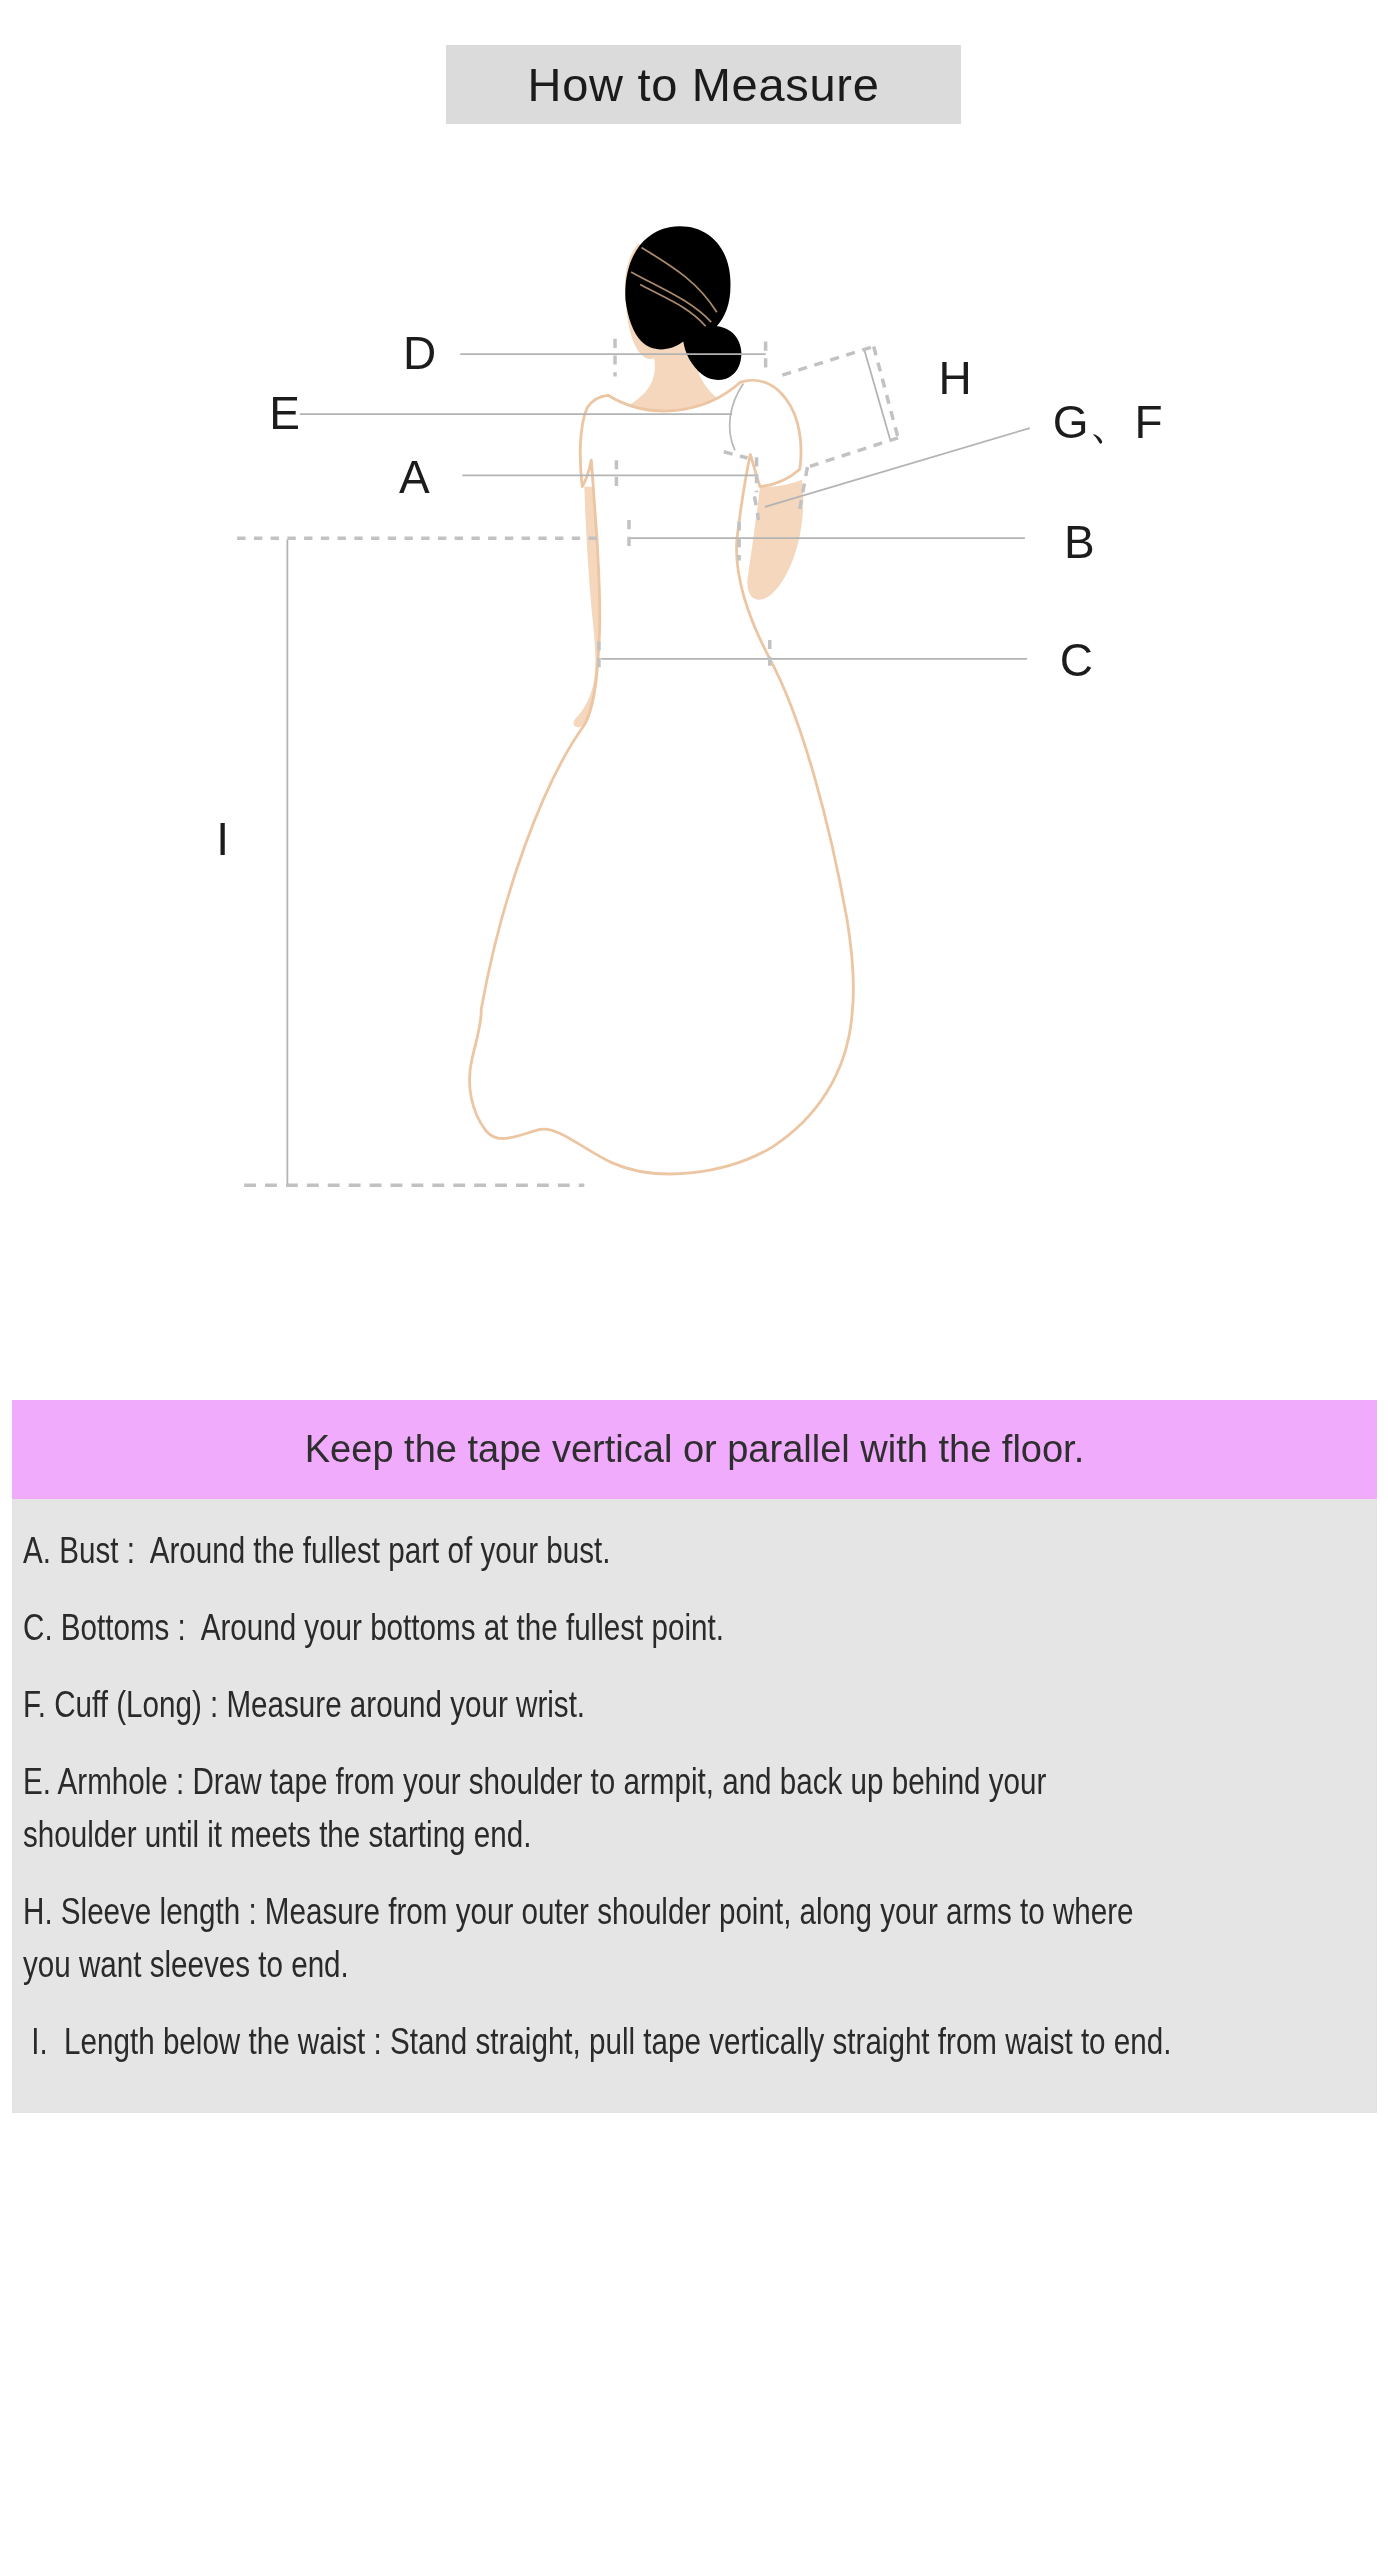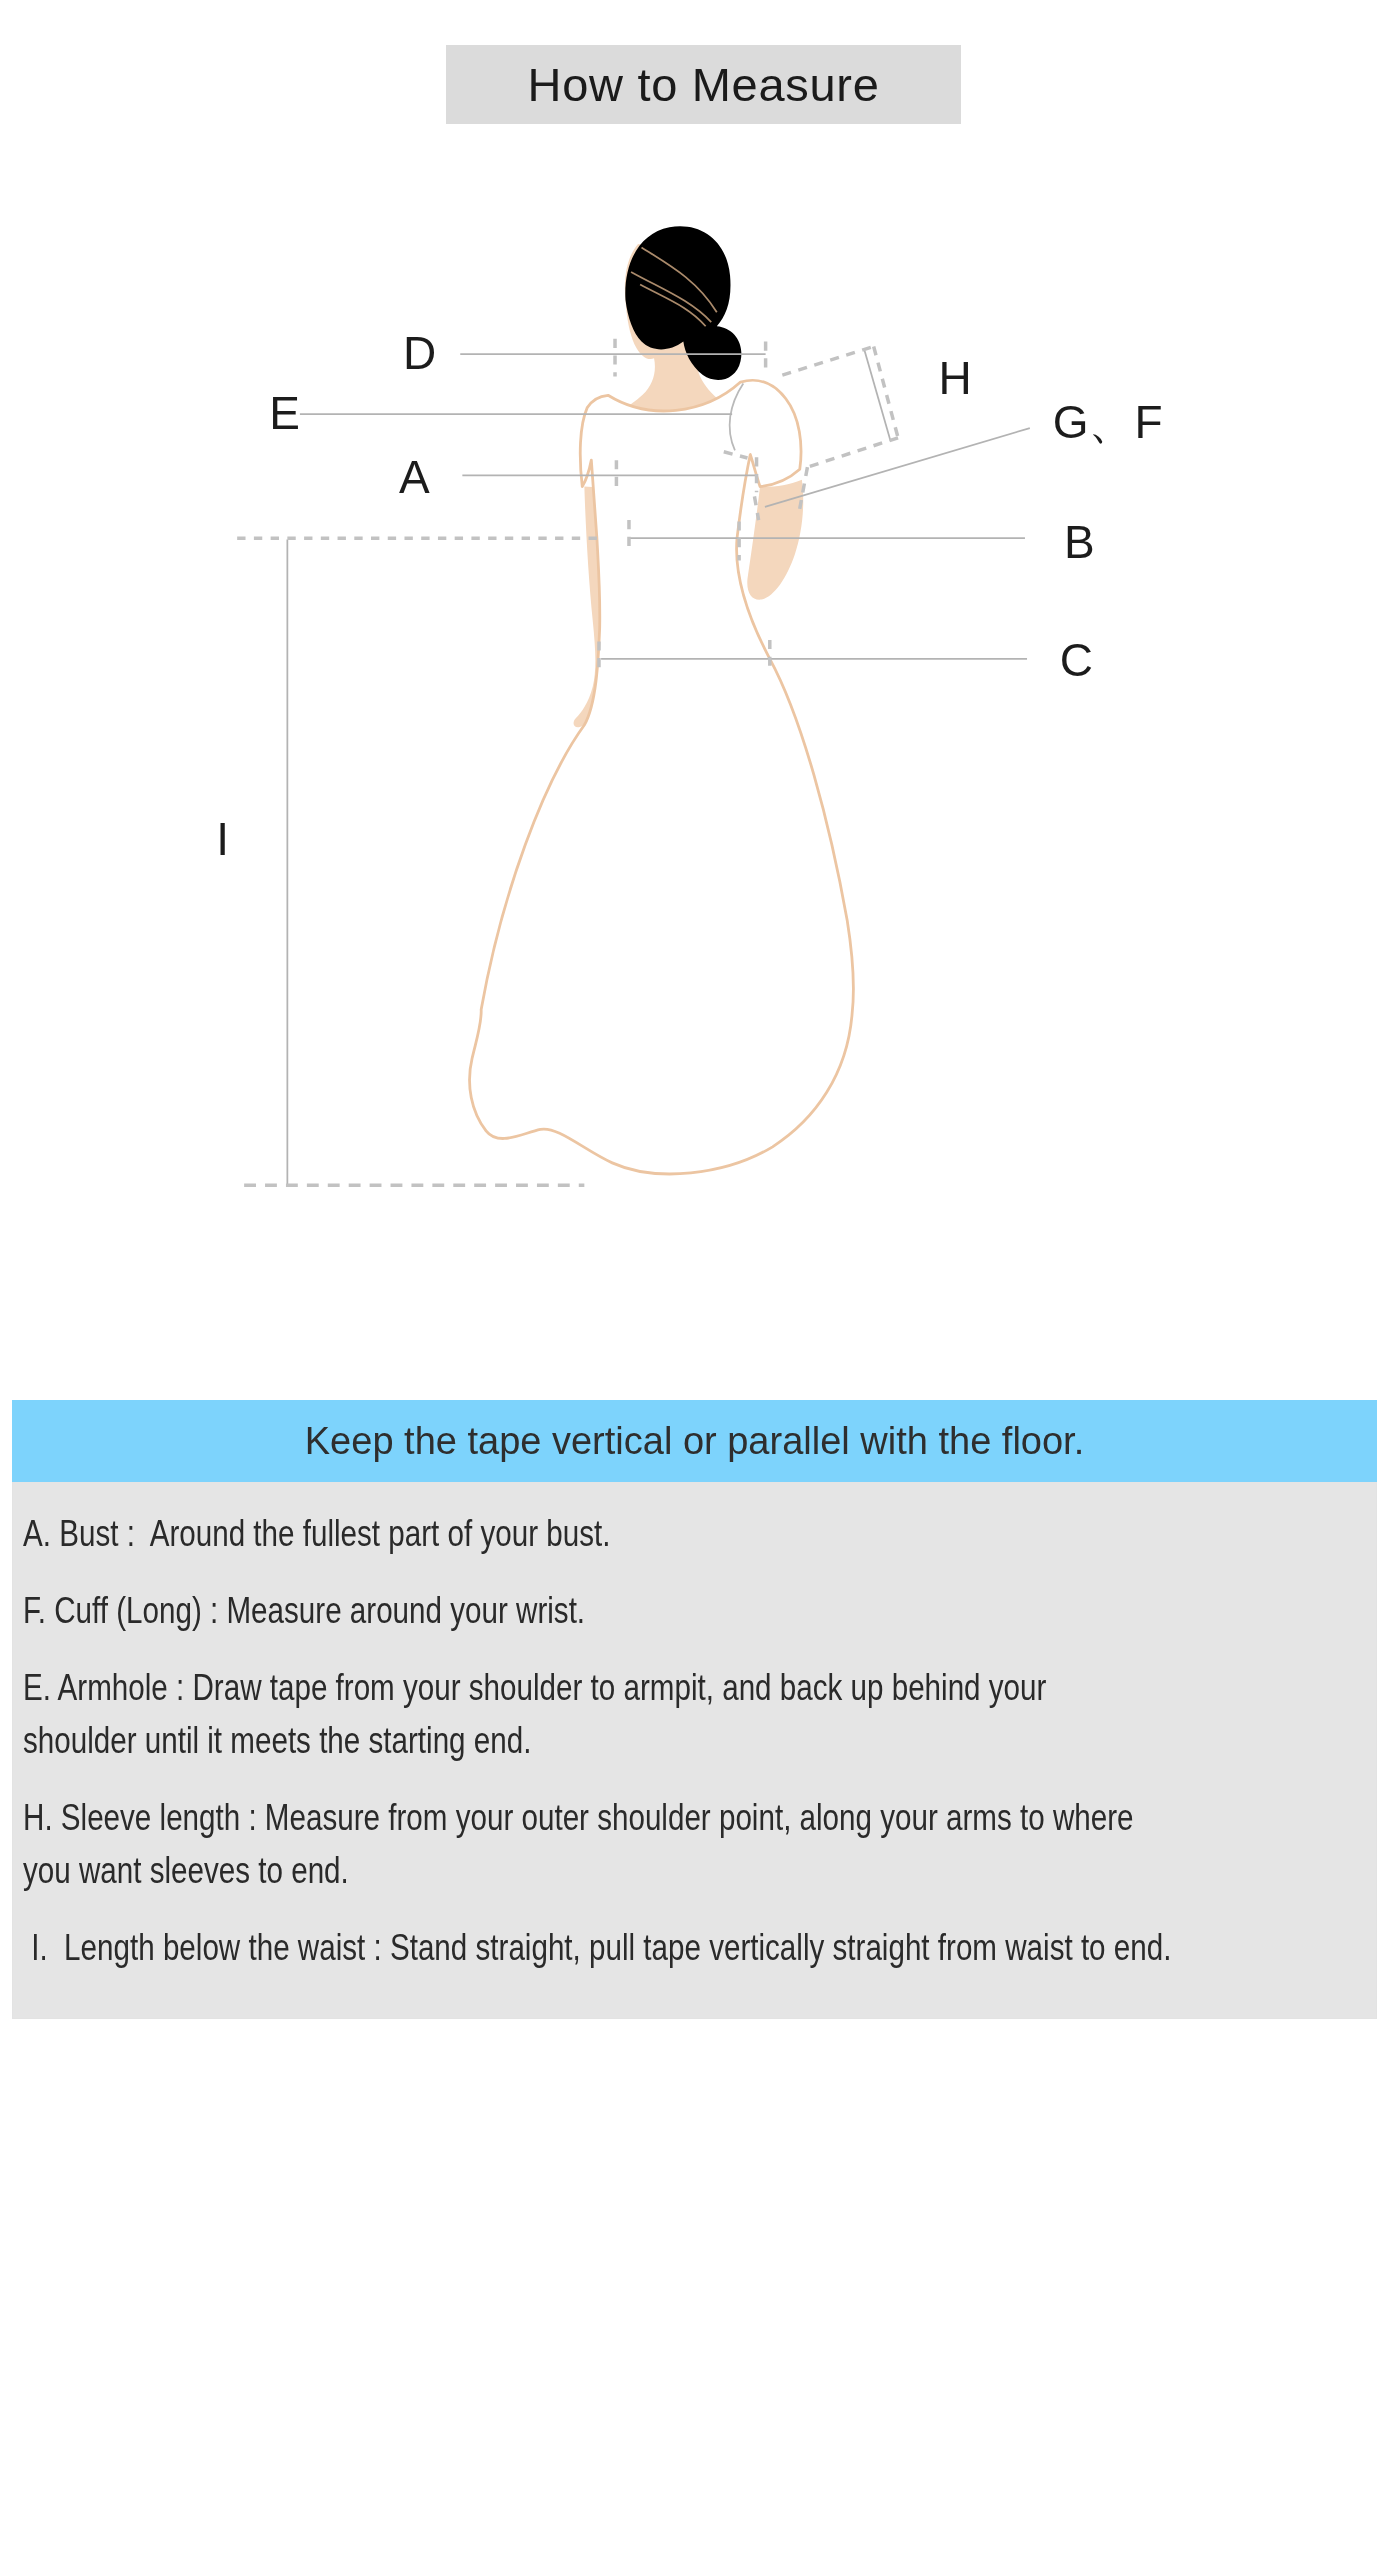--- a/index.html
+++ b/index.html
@@ -35,22 +35,22 @@
     font-size:66px;
     font-weight:200;
     fill:#1c1c1c;
   }
   .measure-section{
     position:absolute;
     left:12px; top:1400px;
     width:1365px;
   }
   .measure-header{
-    height:82px;
-    background:#7dd3fc;
+    height:99px;
+    background:#f0abfc;
     display:flex; align-items:center; justify-content:center;
   }
   .measure-header span{
     font-size:38px;
     font-weight:200;
     color:#2e2e2e;
   }
   .measure-body{
     background:#e5e5e5;
     border-left:1.4px solid #e3e3e3;
@@ -200,20 +200,23 @@
 
   <div class="measure-section">
     <div class="measure-header">
       <span>Keep the tape vertical or parallel with the floor.</span>
     </div>
     <div class="measure-body">
       <div class="measure-item">
         <div class="line">A. Bust :  Around the fullest part of your bust.</div>
       </div>
       <div class="measure-item">
+        <div class="line">C. Bottoms :  Around your bottoms at the fullest point.</div>
+      </div>
+      <div class="measure-item">
         <div class="line">F. Cuff (Long) : Measure around your wrist.</div>
       </div>
       <div class="measure-item">
         <div class="line">E. Armhole : Draw tape from your shoulder to armpit, and back up behind your</div>
         <div class="line">shoulder until it meets the starting end.</div>
       </div>
       <div class="measure-item">
         <div class="line">H. Sleeve length : Measure from your outer shoulder point, along your arms to where</div>
         <div class="line">you want sleeves to end.</div>
       </div>

